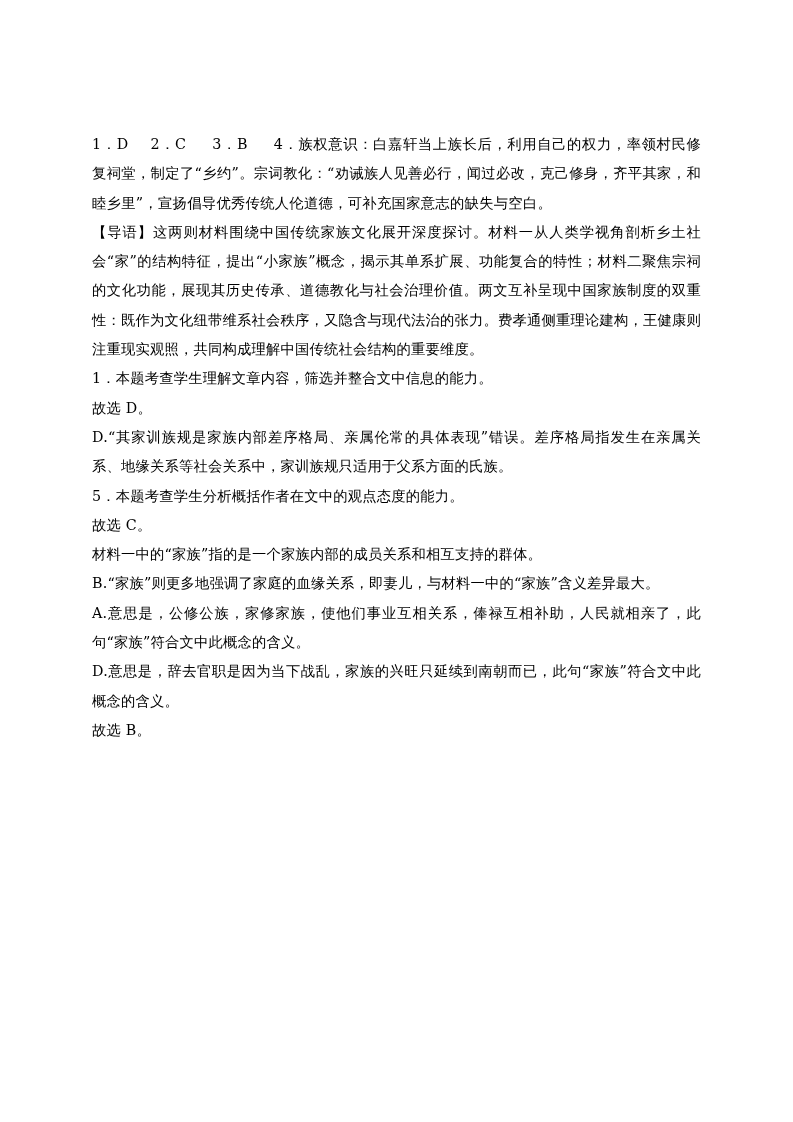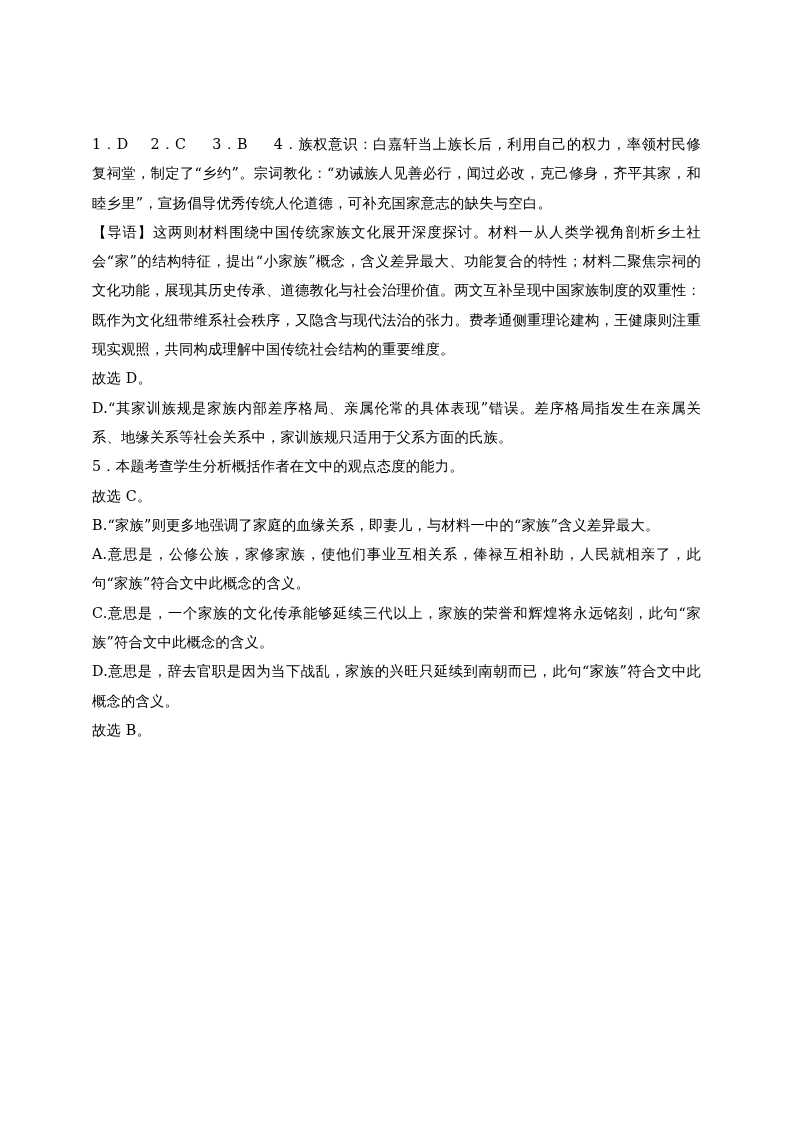--- a/index.html
+++ b/index.html
@@ -41,25 +41,26 @@
   }
 </style>
 </head>
 <body>
 
 <div class="page">
   <div class="doc-body">
 
     <p class="para answers"><span class="num">1．</span><span>D</span><span class="gap-m"></span><span class="num">2．</span><span>C</span><span class="gap-l"></span><span class="num">3．</span><span>B</span><span class="gap-l"></span><span class="num">4．</span><span>族权意识：白嘉轩当上族长后，利用自己的权力，率领村民修复祠堂，制定了“乡约”。宗词教化：“劝诫族人见善必行，闻过必改，克己修身，齐平其家，和睦乡里”，宣扬倡导优秀传统人伦道德，可补充国家意志的缺失与空白。</span></p>
 
-    <p class="para">【导语】这两则材料围绕中国传统家族文化展开深度探讨。材料一从人类学视角剖析乡土社会“家”的结构特征，提出“小家族”概念，含义差异最大、功能复合的特性；材料二聚焦宗祠的文化功能，展现其历史传承、道德教化与社会治理价值。两文互补呈现中国家族制度的双重性：既作为文化纽带维系社会秩序，又隐含与现代法治的张力。费孝通侧重理论建构，王健康则注重现实观照，共同构成理解中国传统社会结构的重要维度。</p>
+    <p class="para">【导语】这两则材料围绕中国传统家族文化展开深度探讨。材料一从人类学视角剖析乡土社会“家”的结构特征，提出“小家族”概念，揭示其单系扩展、功能复合的特性；材料二聚焦宗祠的文化功能，展现其历史传承、道德教化与社会治理价值。两文互补呈现中国家族制度的双重性：既作为文化纽带维系社会秩序，又隐含与现代法治的张力。费孝通侧重理论建构，王健康则注重现实观照，共同构成理解中国传统社会结构的重要维度。</p>
+    <p class="para">1．本题考查学生理解文章内容，筛选并整合文中信息的能力。</p>
     <p class="para">故选 D。</p>
     <p class="para">D.“其家训族规是家族内部差序格局、亲属伦常的具体表现”错误。差序格局指发生在亲属关系、地缘关系等社会关系中，家训族规只适用于父系方面的氏族。</p>
     <p class="para">5．本题考查学生分析概括作者在文中的观点态度的能力。</p>
     <p class="para">故选 C。</p>
+    <p class="para">材料一中的“家族”指的是一个家族内部的成员关系和相互支持的群体。</p>
     <p class="para">B.“家族”则更多地强调了家庭的血缘关系，即妻儿，与材料一中的“家族”含义差异最大。</p>
     <p class="para">A.意思是，公修公族，家修家族，使他们事业互相关系，俸禄互相补助，人民就相亲了，此句“家族”符合文中此概念的含义。</p>
-    <p class="para">C.意思是，一个家族的文化传承能够延续三代以上，家族的荣誉和辉煌将永远铭刻，此句“家族”符合文中此概念的含义。</p>
     <p class="para">D.意思是，辞去官职是因为当下战乱，家族的兴旺只延续到南朝而已，此句“家族”符合文中此概念的含义。</p>
     <p class="para">故选 B。</p>
 
   </div>
 </div>
 
 </body></html>

